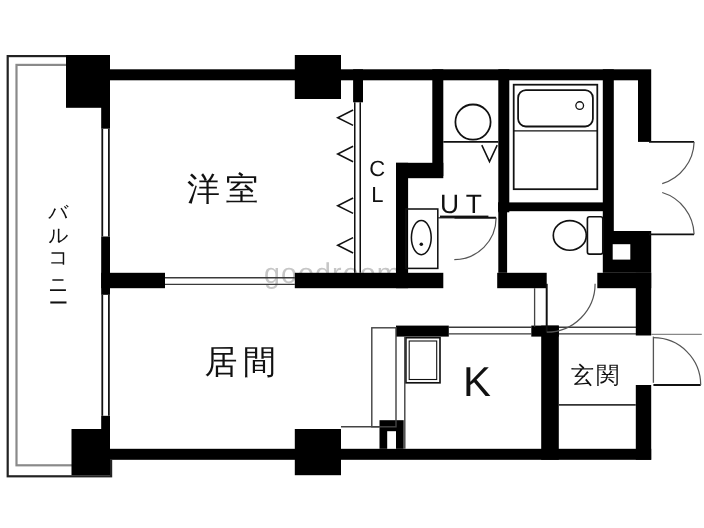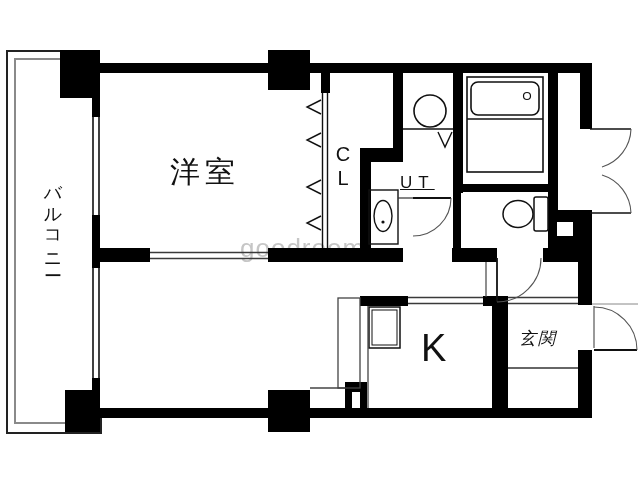--- a/index.html
+++ b/index.html
@@ -14,23 +14,23 @@
   
   #unit-floor{left:92px;top:50px;width:500px;height:368px;background:#fff;z-index:1;}
   
   #watermark{left:240px;top:233px;z-index:2;font-size:26px;letter-spacing:1px;color:#c6c6c6;}
   #plan-svg{left:0;top:0;z-index:3;}
   
   .room-label{z-index:4;color:#111;}
   #label-yoshitsu{left:170px;top:140px;font-size:30px;letter-spacing:5px;margin-top:12px;}
   #label-ima{left:186px;top:309px;font-size:30px;letter-spacing:5px;}
   #label-k{left:421px;top:327px;font-size:38px;}
-  #label-genkan{left:519px;top:327px;font-size:17px;letter-spacing:2px;font-style:italic;}
+  #label-genkan{left:519px;top:327px;font-size:21px;letter-spacing:2px;}
   #label-cl{left:331px;top:143px;font-size:20px;writing-mode:vertical-rl;text-orientation:upright;letter-spacing:2px;}
-  #label-ut{left:400px;top:173px;font-size:17px;letter-spacing:6px;text-decoration:underline;}
+  #label-ut{left:400px;top:173px;font-size:24px;letter-spacing:6px;text-decoration:underline;}
   #label-balcony{left:41px;top:172px;font-size:18px;writing-mode:vertical-rl;text-orientation:upright;letter-spacing:3px;}
 </style>
 </head>
 <body>
 
 <div id="canvas">
 
   <div class="abs" id="balcony-outer"></div>
   <div class="abs" id="balcony-inner"></div>
   <div class="abs" id="unit-floor"></div>
@@ -156,18 +156,19 @@
       <rect x="372" y="310" width="25" height="35" stroke-width="1"></rect>
     </g>
     <g fill="none" stroke="#444" stroke-width="1.3">
       <rect x="338" y="298" width="22" height="90"></rect>
       <line x1="368" y1="306" x2="368" y2="408"></line>
       <line x1="310" y1="388" x2="345" y2="388"></line>
     </g>
   </svg>
 
   <div class="abs room-label" id="label-yoshitsu">洋室</div>
+  <div class="abs room-label" id="label-ima">居間</div>
   <div class="abs room-label" id="label-k">K</div>
   <div class="abs room-label" id="label-genkan">玄関</div>
   <div class="abs room-label" id="label-cl">CL</div>
   <div class="abs room-label" id="label-ut">UT</div>
   <div class="abs room-label" id="label-balcony">バルコニー</div>
 </div>
 
 </body></html>

